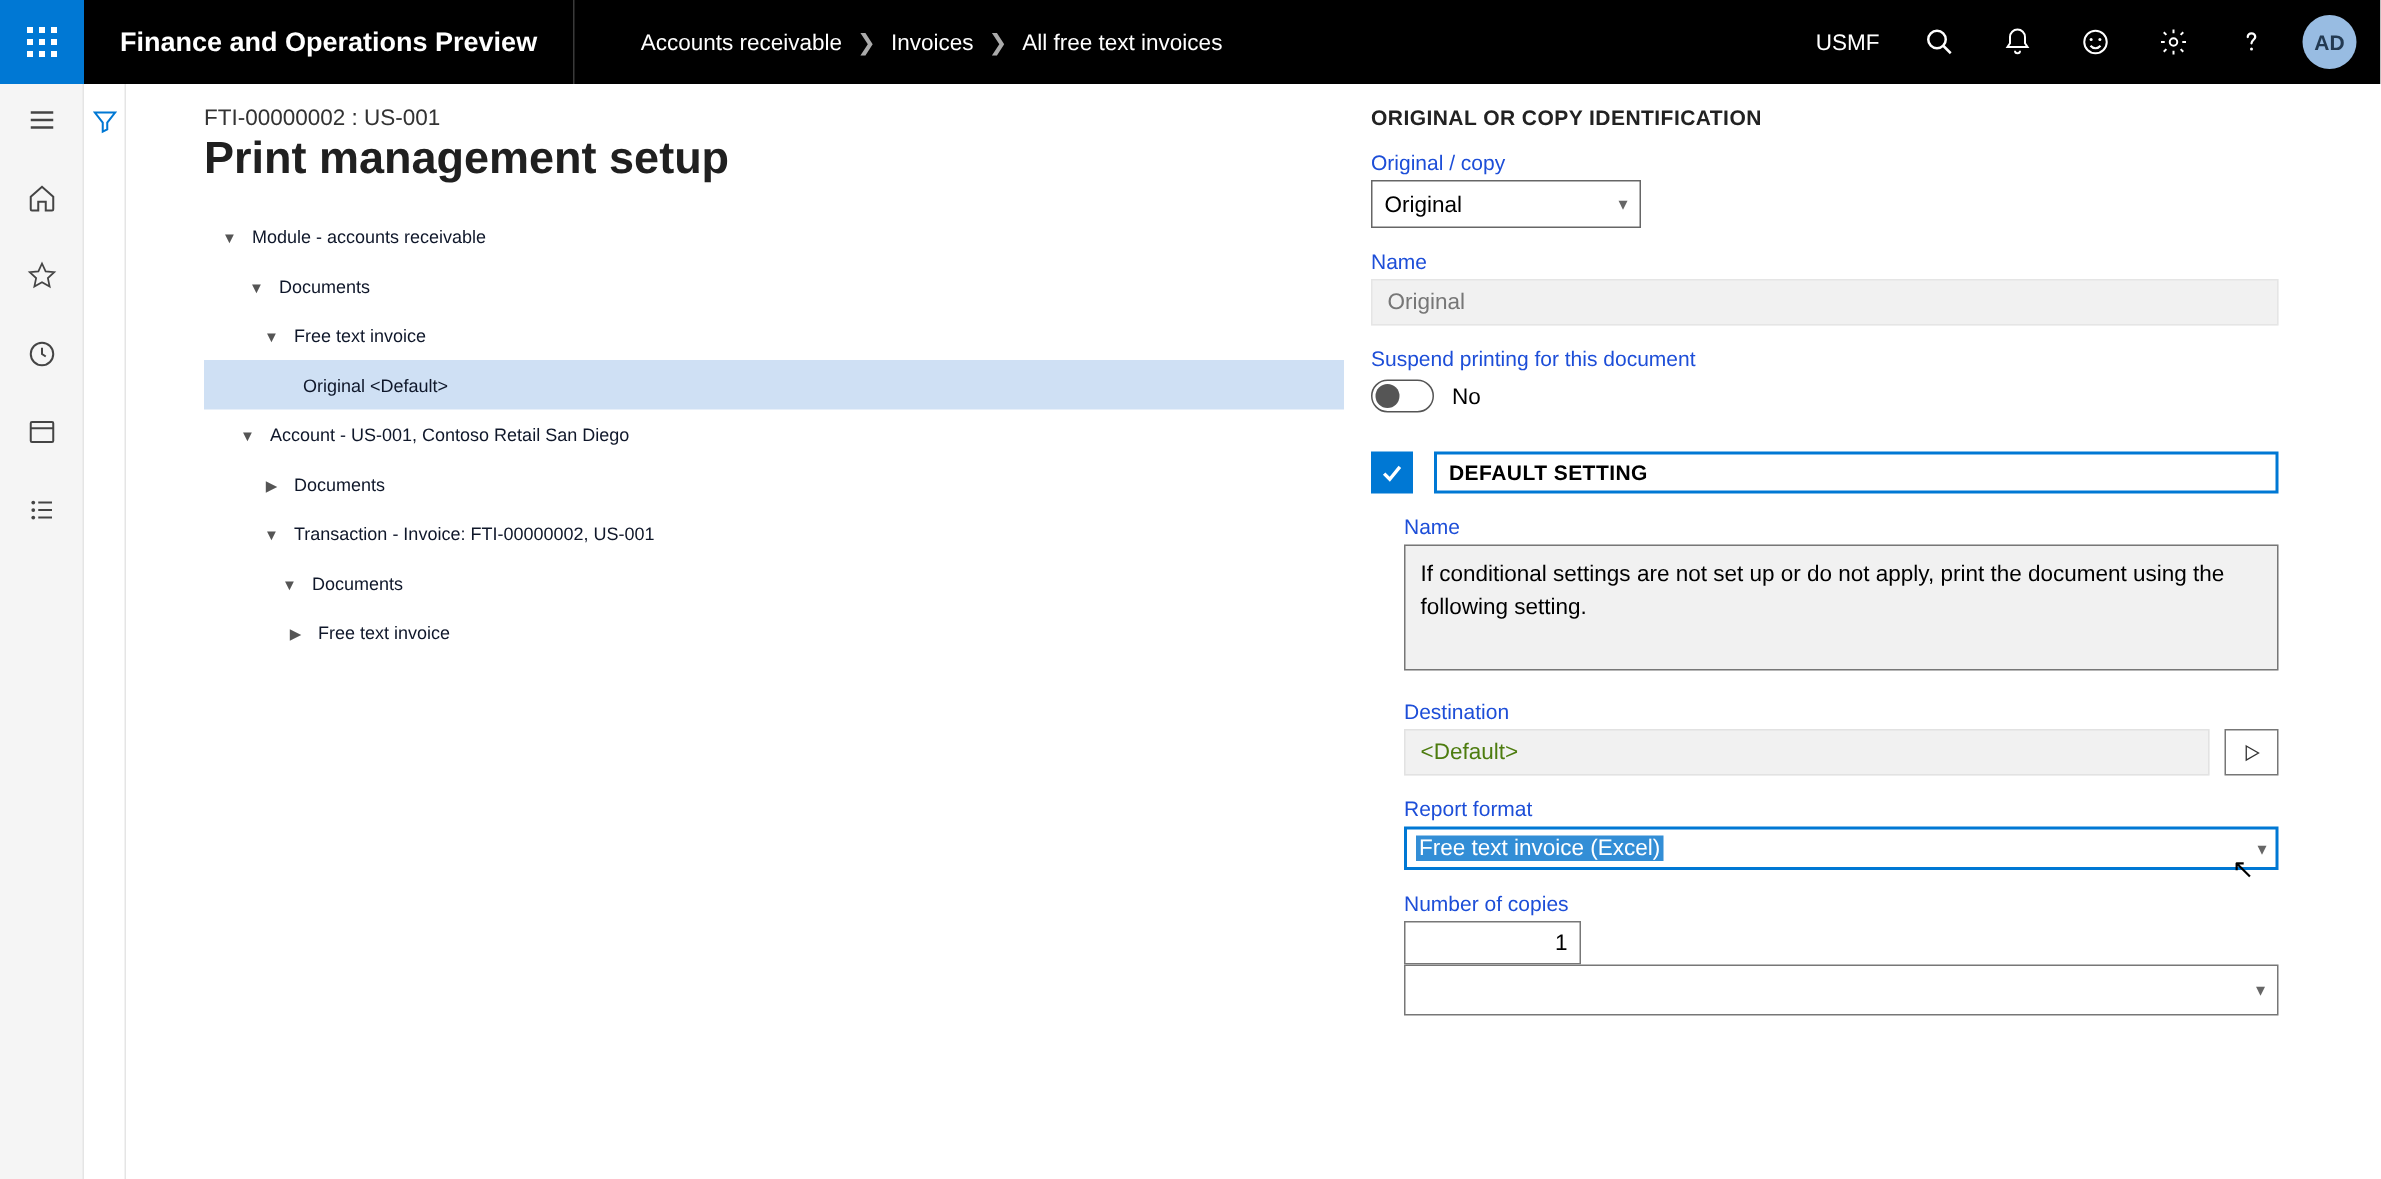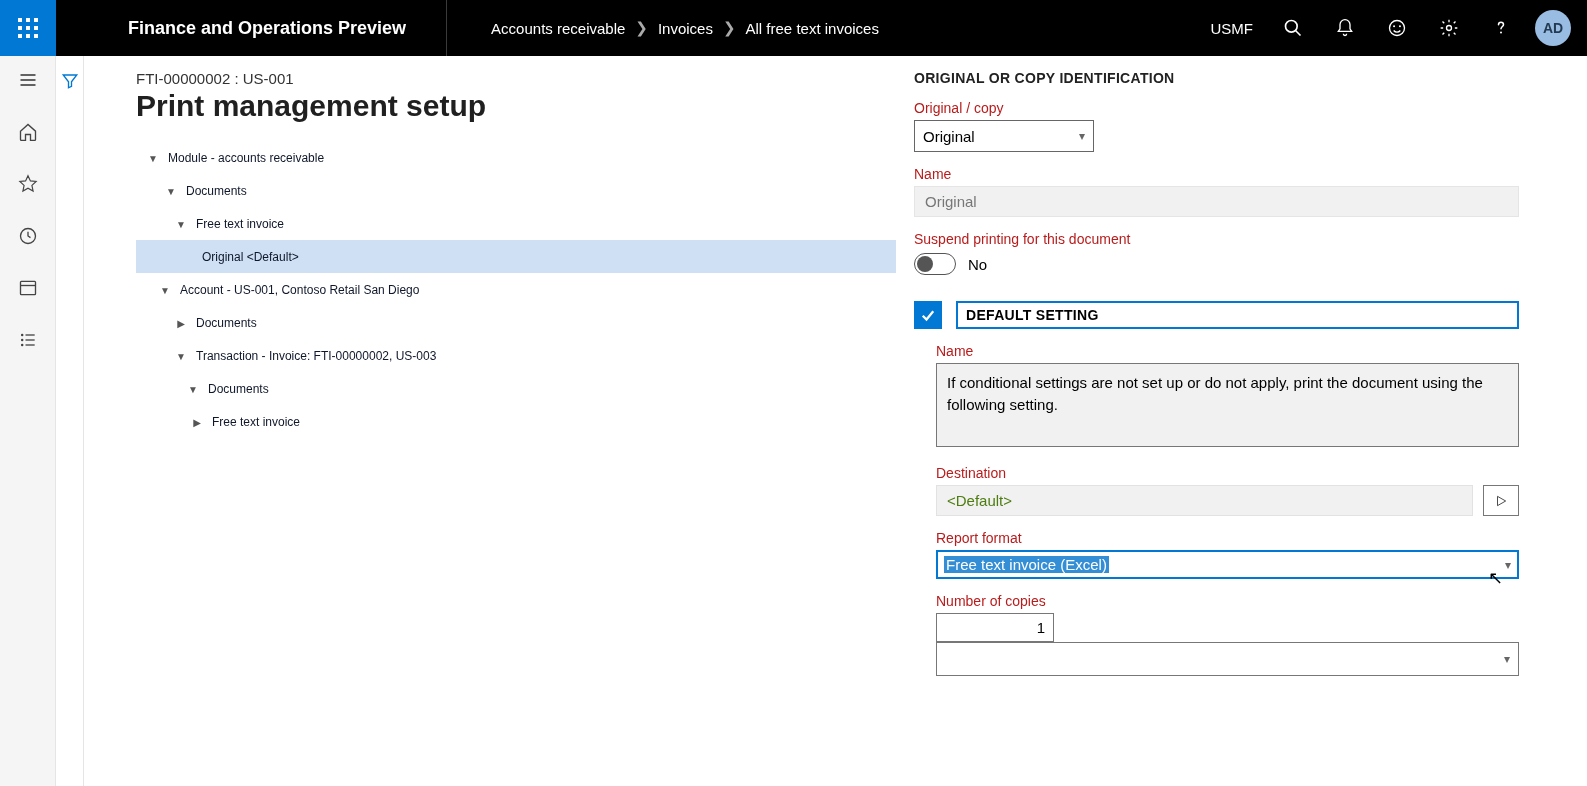--- a/index.html
+++ b/index.html
@@ -2,21 +2,21 @@
 <html><head>
 <meta charset="utf-8">
 <style>
   * { box-sizing: border-box; margin: 0; padding: 0; font-family: "Segoe UI", -apple-system, sans-serif; }
   body { background: #fff; width: 1587px; height: 786px; overflow: hidden; }
 
   
   .top-bar { height: 56px; background: #000; display: flex; align-items: center; color: #fff; }
   .waffle { width: 56px; height: 56px; background: #0078d4; display: flex; align-items: center; justify-content: center; cursor: pointer; }
   .waffle svg { fill: #fff; }
-  .app-title { padding: 0 40px; font-size: 18px; font-weight: 600; border-right: 1px solid #3a3a3a; height: 100%; display: flex; align-items: center; white-space: nowrap; margin-left: 32px; }
+  .app-title { padding: 0 24px; font-size: 18px; font-weight: 600; border-right: 1px solid #3a3a3a; height: 100%; display: flex; align-items: center; white-space: nowrap; }
   .breadcrumb { display: flex; align-items: center; padding-left: 44px; gap: 10px; font-size: 15px; }
   .breadcrumb .chev { color: #aaa; }
   .top-spacer { flex: 1; }
   .top-right { display: flex; align-items: center; gap: 0; padding-right: 8px; }
   .top-right .company { font-size: 15px; padding: 0 14px; }
   .top-icon { width: 52px; height: 56px; display: flex; align-items: center; justify-content: center; cursor: pointer; }
   .top-icon svg { fill: #fff; }
   .avatar { width: 36px; height: 36px; border-radius: 50%; background: #98bce2; color: #233a52; font-size: 14px; font-weight: 600; display: flex; align-items: center; justify-content: center; margin: 0 8px; }
 
   
@@ -44,21 +44,21 @@
   .ind-2 { padding-left: 36px; }
   .ind-3 { padding-left: 66px; }
   .ind-1b { padding-left: 20px; }
   .ind-2b { padding-left: 36px; }
   .ind-3b { padding-left: 48px; }
   .ind-4b { padding-left: 52px; }
 
   
   .detail { flex: 1; padding-left: 18px; padding-right: 40px; }
   .section-hdr { font-size: 14px; font-weight: 700; color: #222; letter-spacing: 0.3px; margin-bottom: 10px; }
-  .fld-label { font-size: 14px; color: #b91c1c; margin-bottom: 4px; margin-top: 14px; }
+  .fld-label { font-size: 14px; color: #1d4ed8; margin-bottom: 4px; margin-top: 14px; }
   .input, .select, .textarea { border: 1px solid #666; font-size: 15px; padding: 5px 8px; background: #fff; font-family: inherit; }
   .select { width: 180px; display: flex; align-items: center; justify-content: space-between; height: 32px; }
   .select .chev { color: #666; font-size: 12px; }
   .readonly { background: #f1f1f1; border: 1px solid #e5e5e5; padding: 6px 10px; color: #777; font-size: 15px; width: 100%; }
 
   .toggle-sw { display: flex; align-items: center; gap: 12px; margin-top: 6px; }
   .switch { width: 42px; height: 22px; border: 1px solid #555; border-radius: 11px; position: relative; background: #fff; cursor: pointer; }
   .switch .dot { width: 16px; height: 16px; background: #555; border-radius: 50%; position: absolute; left: 2px; top: 2px; }
   .switch-label { font-size: 15px; }
 
@@ -227,21 +227,21 @@
         <div class="row ind-1b">
           <span class="toggle open"></span>
           <span class="label">Account - US-001, Contoso Retail San Diego</span>
         </div>
         <div class="row ind-2b">
           <span class="toggle closed"></span>
           <span class="label">Documents</span>
         </div>
         <div class="row ind-2b">
           <span class="toggle open"></span>
-          <span class="label">Transaction - Invoice: FTI-00000002, US-003</span>
+          <span class="label">Transaction - Invoice: FTI-00000002, US-001</span>
         </div>
         <div class="row ind-3b">
           <span class="toggle open"></span>
           <span class="label">Documents</span>
         </div>
         <div class="row ind-4b">
           <span class="toggle closed"></span>
           <span class="label">Free text invoice</span>
         </div>
       </div>

